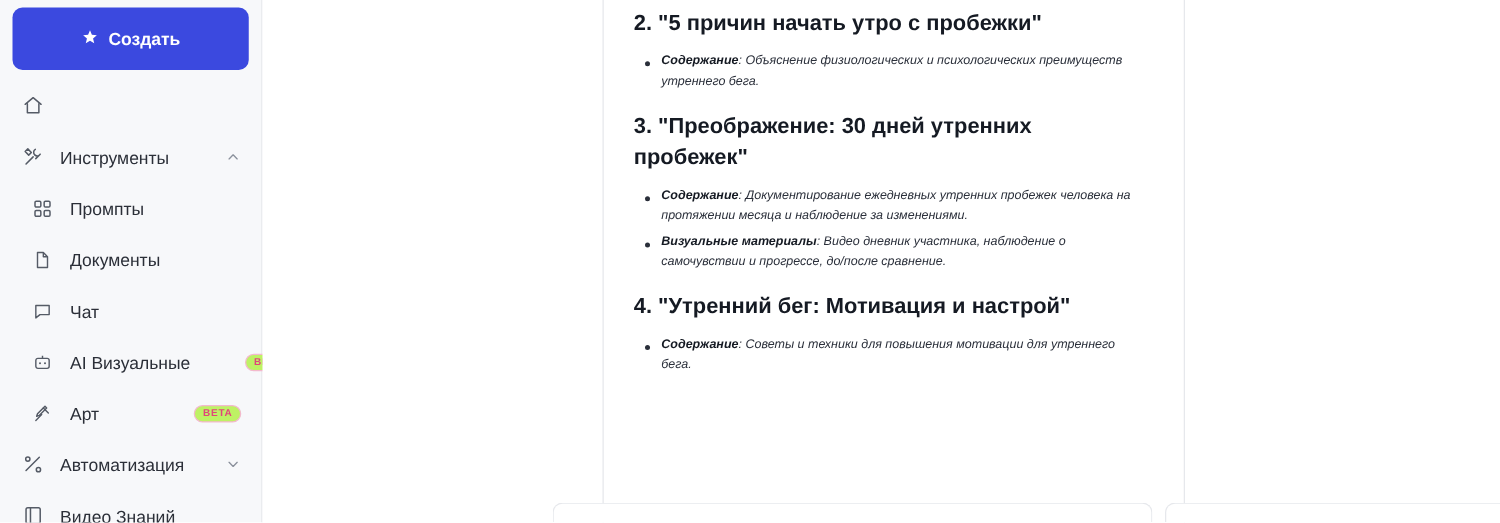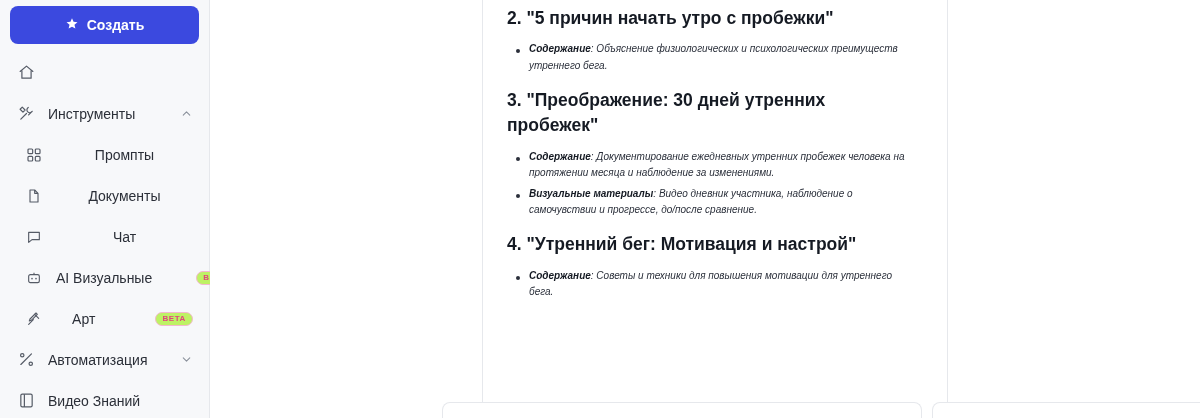--- a/index.html
+++ b/index.html
@@ -29,21 +29,21 @@
     flex: 0 0 210px;
   }
   .create-wrap {
     padding: 6px 10px 8px 10px;
   }
   .create-btn {
     display: flex;
     align-items: center;
     justify-content: center;
     gap: 8px;
-    height: 38px;
+    height: 50px;
     border-radius: 8px;
     background: #3b49df;
     color: #ffffff;
     font-size: 14px;
     font-weight: bold;
     cursor: pointer;
     user-select: none;
   }
   .create-btn .star { font-size: 13px; line-height: 1; }
 
@@ -66,21 +66,21 @@
     align-items: center; justify-content: center;
     color: #555b66;
     flex: 0 0 20px;
   }
   .nav-item .label { flex: 1 1 auto; }
   .nav-item .chev {
     width: 14px; height: 14px;
     color: #8b919c;
     display: inline-flex; align-items: center; justify-content: center;
   }
-  .sub .nav-item { padding-left: 16px; text-align: center; }
+  .sub .nav-item { padding-left: 16px; }
   .badge {
     font-size: 8px;
     font-weight: bold;
     letter-spacing: .6px;
     color: #e0457b;
     border: 1px solid #f3b9cd;
     background: #bef264;
     border-radius: 9px;
     padding: 2px 6px;
     line-height: 1;

